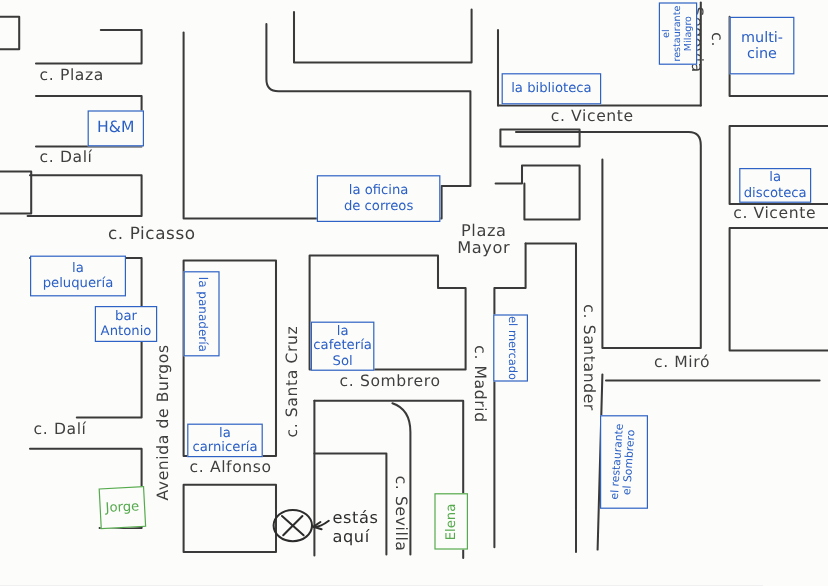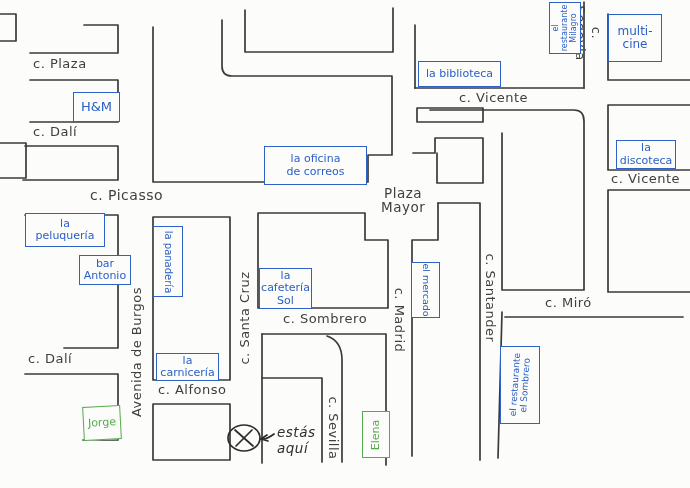--- a/index.html
+++ b/index.html
@@ -23,21 +23,21 @@
     text-align:center;font-size:11px;line-height:1.12;white-space:pre-line;
     box-sizing:border-box;
   }
   .place .rot{position:absolute;left:50%;top:50%;text-align:center;white-space:pre-line;}
   .rot.r90{transform:translate(-50%,-50%) rotate(90deg);}
   .rot.r-90{transform:translate(-50%,-50%) rotate(-90deg);}
   .rot.r-86{transform:translate(-50%,-50%) rotate(-86deg);}
   .person{border-color:#55aa4d;color:#55aa4d;}
   .marker-label{
     position:absolute;z-index:4;color:#2f2f2f;font-size:13.5px;
-    white-space:pre-line;line-height:1.15;letter-spacing:.5px;font-style:italic;
+    white-space:pre-line;line-height:1.15;letter-spacing:.5px;
   }
   .plaza{font-size:13.5px;text-align:center;}
 </style>
 </head>
 <body>
 
 <div id="canvas">
 
   <svg class="lines" width="690" height="488" viewBox="0 0 690 488">
     <g fill="none" stroke="#3a3a3a" stroke-width="1.7" stroke-linecap="round" stroke-linejoin="round">

